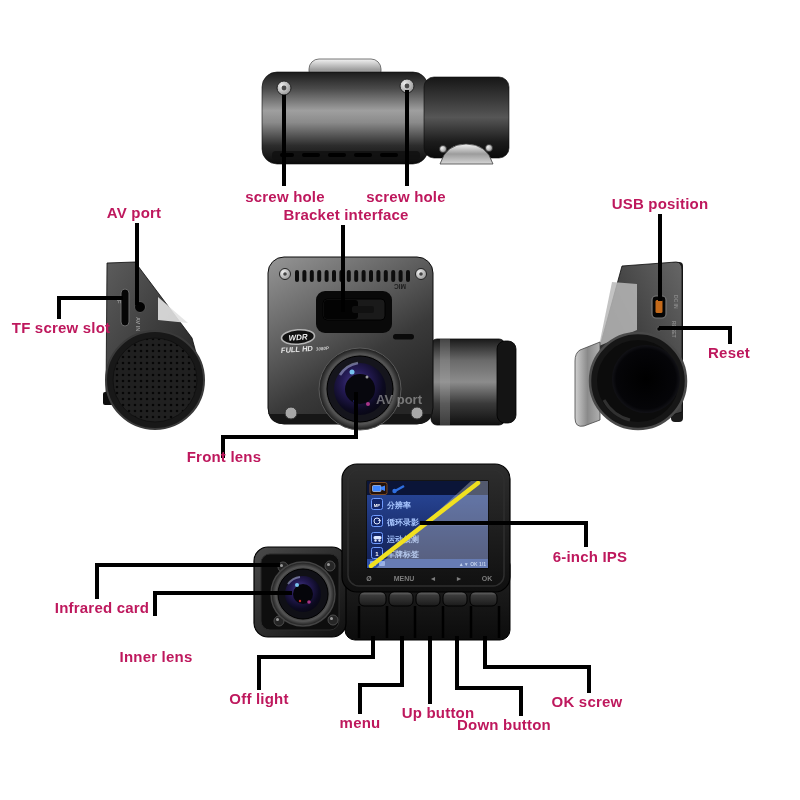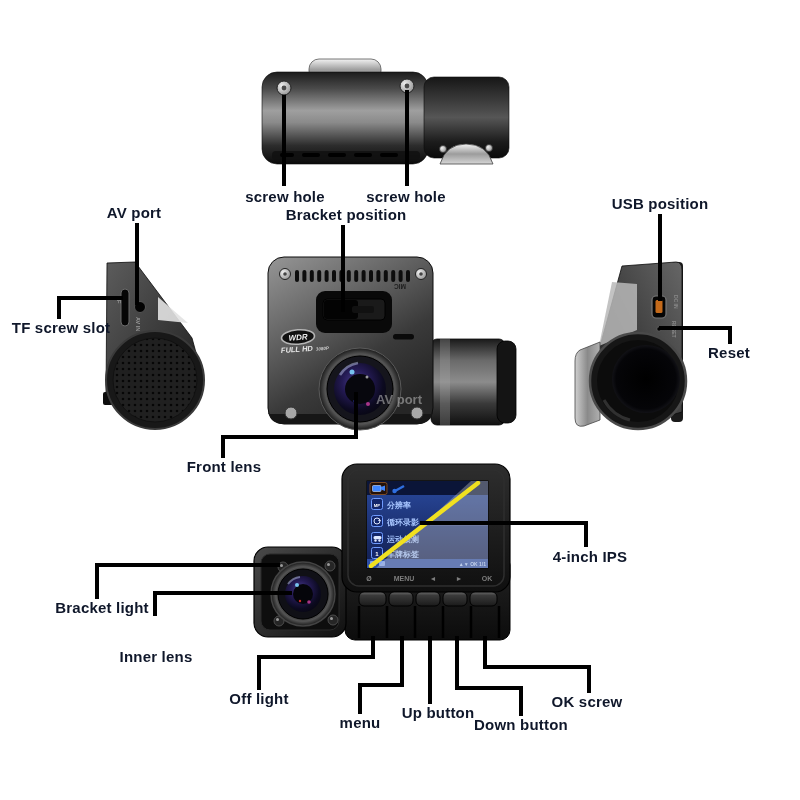--- a/index.html
+++ b/index.html
@@ -1,20 +1,20 @@
 <!DOCTYPE html>
 <html><head>
 <meta charset="utf-8">
 <style>
   html,body{margin:0;padding:0;background:#ffffff;}
   .stage{position:relative;width:800px;height:800px;background:#ffffff;overflow:hidden;
          font-family:"Liberation Sans",sans-serif;}
   .stage svg{position:absolute;left:0;top:0;}
   .callout{position:absolute;transform:translateX(-50%);white-space:nowrap;
-           font-size:15px;font-weight:600;color:#0f172a;letter-spacing:0.2px;}
+           font-size:15px;font-weight:600;color:#be185d;letter-spacing:0.2px;}
   svg text{font-family:"Liberation Sans",sans-serif;}
 </style>
 </head>
 <body>
 
 <div class="stage">
 
 <svg width="800" height="800" viewBox="0 0 800 800">
   <defs>
     <linearGradient id="gCylV" x1="0" y1="0" x2="0" y2="1">
@@ -355,28 +355,28 @@
     <path d="M373 636 V657 H259 V690"></path>
     <path d="M402 636 V685 H360 V714"></path>
     <path d="M430 636 V704"></path>
     <path d="M457 636 V688 H521 V716"></path>
     <path d="M485 636 V667 H589 V693"></path>
   </g>
 </svg>
 
 <div class="callout" style="left:285px;top:188px">screw hole</div>
 <div class="callout" style="left:406px;top:188px">screw hole</div>
-<div class="callout" style="left:346px;top:206px">Bracket position</div>
+<div class="callout" style="left:346px;top:206px">Bracket interface</div>
 <div class="callout" style="left:134px;top:204px">AV port</div>
 <div class="callout" style="left:61px;top:319px">TF screw slot</div>
 <div class="callout" style="left:660px;top:195px">USB position</div>
 <div class="callout" style="left:729px;top:344px">Reset</div>
-<div class="callout" style="left:224px;top:458px">Front lens</div>
-<div class="callout" style="left:590px;top:548px">4-inch IPS</div>
-<div class="callout" style="left:102px;top:599px">Bracket light</div>
+<div class="callout" style="left:224px;top:448px">Front lens</div>
+<div class="callout" style="left:590px;top:548px">6-inch IPS</div>
+<div class="callout" style="left:102px;top:599px">Infrared card</div>
 <div class="callout" style="left:156px;top:648px">Inner lens</div>
 <div class="callout" style="left:259px;top:690px">Off light</div>
 <div class="callout" style="left:360px;top:714px">menu</div>
 <div class="callout" style="left:438px;top:704px">Up button</div>
-<div class="callout" style="left:521px;top:716px">Down button</div>
+<div class="callout" style="left:504px;top:716px">Down button</div>
 <div class="callout" style="left:587px;top:693px">OK screw</div>
 
 </div>
 
 </body></html>

